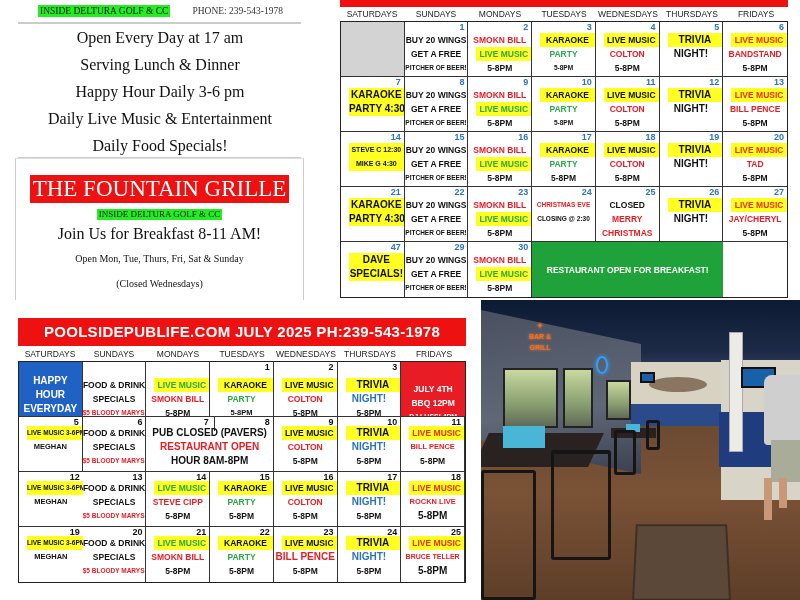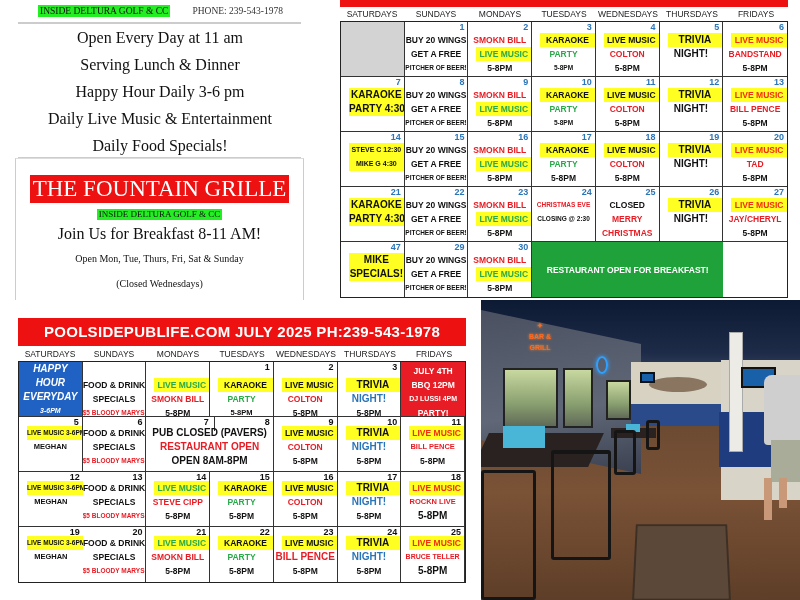--- a/index.html
+++ b/index.html
@@ -53,23 +53,23 @@
   .gray { background: #d3d3d3; }
   .green-block { grid-column: span 3; background: #1fa23a; color: #fff; font-size: 8.5px; display: flex; align-items: center; justify-content: center; border-right: none; text-align: right; }
 
   
   .cal-jul { left: 18px; top: 318px; width: 448px; height: 268px; }
   .cal-jul .cal-banner { height: 28px; line-height: 28px; font-size: 15px; letter-spacing: 0.3px; }
   .cal-jul .cal-days { margin-top: 1px; }
   .cal-jul .cal-grid { height: 222px; grid-template-rows: repeat(4, 1fr); }
   .cal-jul .lines { top: 9px; }
   .cell.happy { background: #1f62c4; color: #fff; }
-  .cell.happy .lines { top: 0; font-style: italic; }
+  .cell.happy .lines { top: 12px; }
   .cell.july4 { background: #e81c24; color: #fff; }
-  .cell.july4 .lines { top: 2px; }
+  .cell.july4 .lines { top: 20px; }
   .span-closed { grid-column: span 2; }
   .closed-num7 { position: absolute; left: 50%; top: 0; transform: translateX(-6px); font-size: 9px; color: #111; line-height: 11px; }
   .closed-div { position: absolute; left: 50%; top: 0; height: 14px; width: 1.5px; background: #333; transform: translateX(4px); }
   .cal-jul .num { color: #111; }
 
   
   .photo { position: absolute; left: 481px; top: 300px; width: 319px; height: 300px; overflow: hidden; background: #5a4230; }
   .ph-ceiling { position: absolute; left: 0; top: 0; width: 100%; height: 75px; background: linear-gradient(180deg, #0d1a33 0%, #1d2b48 70%, #3a4460 100%); }
   .ph-wall-left { position: absolute; left: 0; top: 10px; width: 160px; height: 130px; background: linear-gradient(160deg, #4a5060 0%, #606878 60%, #3a4050 100%); transform: skewY(12deg); transform-origin: left top; }
   .ph-window { position: absolute; top: 68px; height: 60px; background: linear-gradient(180deg, #c8d8a0, #8aa070 60%, #606a58); border: 2px solid #222; }
@@ -96,21 +96,21 @@
 </head>
 <body>
 
 <section class="info-flyer">
   <div class="info-top">
     <span class="green-tag">INSIDE DELTURA GOLF &amp; CC</span>
     <span class="phone">PHONE: 239-543-1978</span>
   </div>
   <div class="rule" style="top:22px"></div>
   <div class="info-lines">
-    <div class="info-line">Open Every Day at 11 am</div>
+    <div class="info-line">Open Every Day at 17 am</div>
     <div class="info-line">Serving Lunch &amp; Dinner</div>
     <div class="info-line">Happy Hour Daily 3-6 pm</div>
     <div class="info-line">Daily Live Music &amp; Entertainment</div>
     <div class="info-line">Daily Food Specials!</div>
   </div>
   <div class="rule" style="top:157px"></div>
 </section>
 
 <section class="grille">
   <div class="grille-title">THE FOUNTAIN GRILLE</div><br>
@@ -342,21 +342,21 @@
       <div class="lines">
           <div class="ln orangered hl">LIVE MUSIC</div>
           <div class="ln red">JAY/CHERYL</div>
           <div class="ln black">5-8PM</div>
         </div>
     </div>
 
     <div class="cell last-row">
       <span class="num">47</span>
       <div class="lines">
-          <div class="ln black hl lg">MIKE</div>
+          <div class="ln black hl lg">DAVE</div>
           <div class="ln black hl lg">SPECIALS!</div>
         </div>
     </div>
     <div class="cell last-row">
       <span class="num">29</span>
       <div class="lines">
           <div class="ln black">BUY 20 WINGS</div>
           <div class="ln black">GET A FREE</div>
           <div class="ln black small">PITCHER OF BEER!</div>
         </div>
@@ -456,21 +456,21 @@
           <div class="ln red small">$5 BLOODY MARYS!</div>
         </div>
     </div>
     <div class="cell span-closed">
       <span class="closed-num7">7</span>
       <span class="closed-div"></span>
       <span class="num">8</span>
       <div class="lines">
           <div class="ln black md">PUB CLOSED (PAVERS)</div>
           <div class="ln red md">RESTAURANT OPEN</div>
-          <div class="ln black md">OPEN 8AM-8PM</div>
+          <div class="ln black md">HOUR 8AM-8PM</div>
         </div>
     </div>
     <div class="cell">
       <span class="num">9</span>
       <div class="lines">
           <div class="ln black hl">LIVE MUSIC</div>
           <div class="ln red">COLTON</div>
           <div class="ln black">5-8PM</div>
         </div>
     </div>

